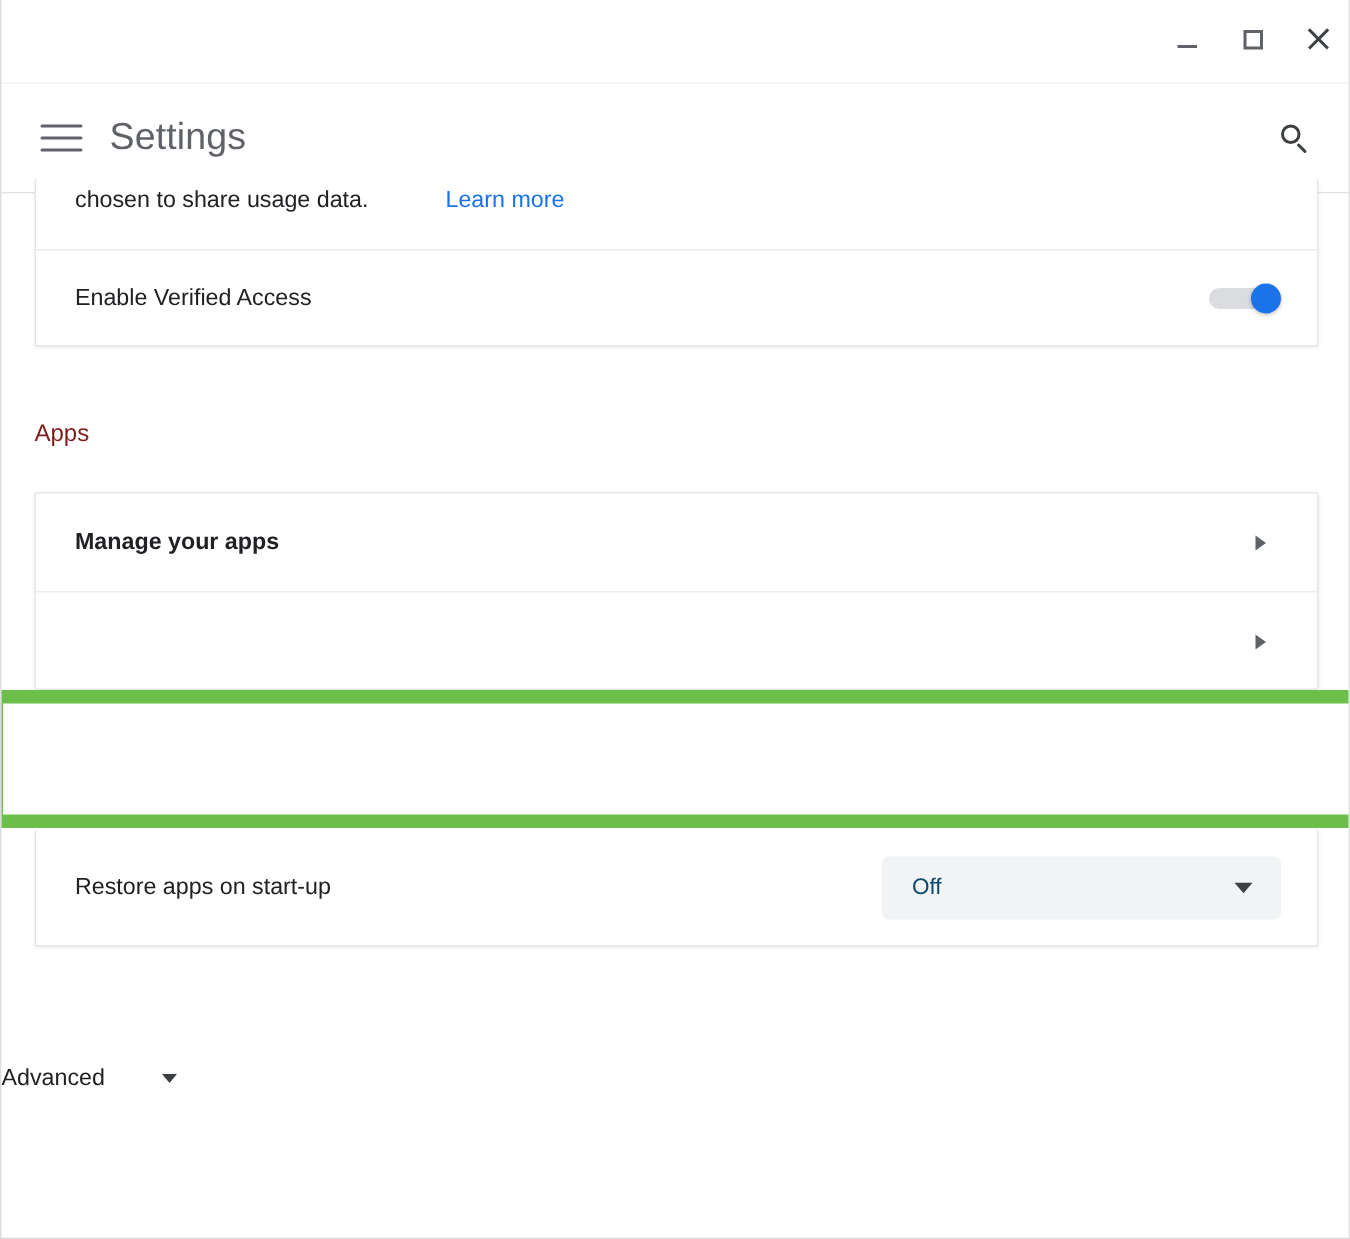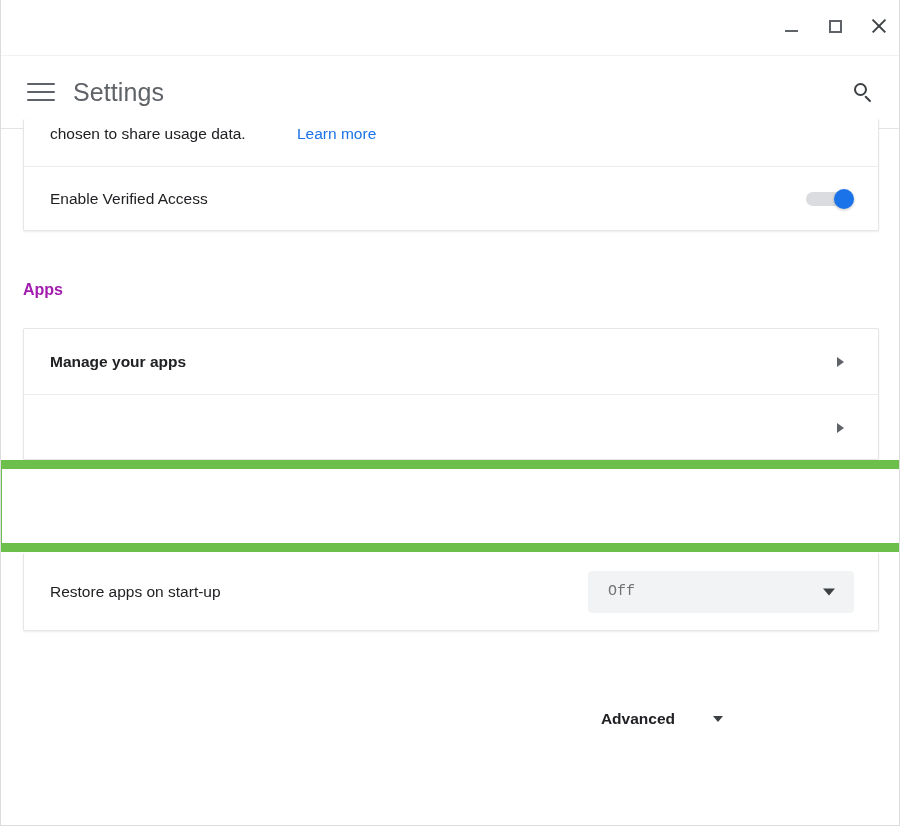--- a/index.html
+++ b/index.html
@@ -128,21 +128,21 @@
   }
   #toggle .knob {
     position:absolute; right:0; top:0; width:20px; height:20px;
     border-radius:50%; background:#1a73e8;
     box-shadow:0 1px 3px rgba(0,0,0,.25);
   }
 
   
   #apps-heading {
     position:absolute; left:22px; top:152px;
-    font-size:16px; color:#a21caf;font-weight:bold;
+    font-size:16px; color:#7f1d1d;
   }
 
   
   #card-apps { top:199px; height:132px; }
   #row-manage { position:absolute; left:0; top:0; width:100%; height:65px;font-weight:bold; }
   #manage-label { position:absolute; left:26px; top:50%; transform:translateY(-50%); }
   #row-notif { position:absolute; left:0; top:65px; width:100%; height:67px; border-top:1px solid #ededed; }
   #notif-block { position:absolute; left:26px; top:50%; transform:translateY(-50%); }
 
   .arrow-right {
@@ -179,35 +179,34 @@
 
   
   #card-restore { top:424px; height:78px; border-top:none; }
   #restore-label { position:absolute; left:26px; top:50%; transform:translateY(-50%); }
   #restore-select {
     position:absolute; right:24px; top:50%; transform:translateY(-50%);
     width:266px; height:42px;
     background:#f1f3f4; border:none; border-radius:4px;
     display:flex; align-items:center; cursor:pointer;
   }
-  #restore-value { margin-left:20px; font-size:15px; color:#737373;font-family:Liberation Mono, monospace; }
+  #restore-value { margin-left:20px; font-size:15px; color:#0c4a6e; }
   .arrow-down {
     position:absolute; right:19px; top:50%; transform:translateY(-50%);
     width:0; height:0;
     border-top:7px solid #3c4043;
     border-left:6px solid transparent;
     border-right:6px solid transparent;
   }
 
   
   #advanced {
     position:absolute; left:0; top:570px; width:722px; height:40px;
-    display:flex; align-items:center; justify-content:flex-end;
-    cursor:pointer;
-    font-weight:bold;
+    display:flex; align-items:center; justify-content:flex-start;
+    cursor:pointer;
   }
   #advanced-label { font-size:15.5px; color:#202124; }
   #advanced-arrow {
     margin-left:38px; width:0; height:0;
     border-top:6.5px solid #3c4043;
     border-left:5.5px solid transparent;
     border-right:5.5px solid transparent;
   }
 </style>
 </head>

